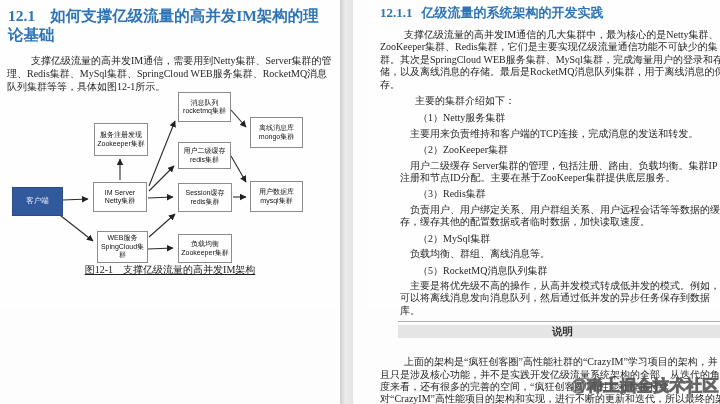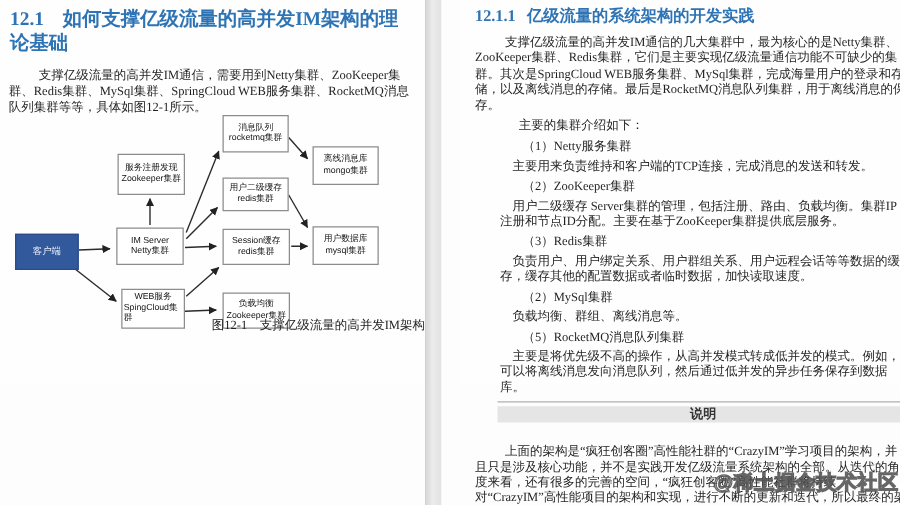--- a/index.html
+++ b/index.html
@@ -33,41 +33,41 @@
   .note-rule { height:0; border-top:1px solid #b0b0b0; margin:3px 0 0 18px; }
   .note-bar  { margin:3px 0 0 18px; background:#e5e5e5; text-align:center;
                font-size:10.5px; font-weight:bold; line-height:13px; color:#333; }
   .note-body { margin-top:18px; text-indent:2.4em; }
 
   .diagram { position:absolute; left:0; top:90px; width:340px; height:200px;
              font-family:"Liberation Sans","DejaVu Sans",sans-serif; }
   .diagram svg { position:absolute; left:0; top:0; }
   .dbox { position:absolute; border:1px solid #8c8c8c; background:#fff; box-sizing:border-box;
           display:flex; flex-direction:column; align-items:center; justify-content:center;
-          font-size:7px; line-height:8.5px; color:#111; padding:1px; }
+          text-align:center; font-size:7px; line-height:8.5px; color:#111; padding:1px; }
   .dbox span { display:block; }
   .dbox-client { background:#32599c; border-color:#2b4c87; color:#e9effb; font-size:7.5px; }
-  .fig-caption { position:absolute; top:163px; left:0; width:340px; text-align:right;
+  .fig-caption { position:absolute; top:173px; left:0; width:340px; text-align:center;
                  font-size:10px; color:#222;
-                 font-family:"Liberation Serif","DejaVu Serif",serif; }
+                 font-family:"Liberation Serif","DejaVu Serif",serif;text-decoration:underline; }
 
   .watermark { position:absolute; right:1px; bottom:7px; white-space:nowrap;
                font-family:"Liberation Sans","DejaVu Sans",sans-serif;
                font-size:16px; font-weight:bold; letter-spacing:0.5px;
                color:rgba(255,255,255,0.18);
                -webkit-text-stroke:1px rgba(75,75,75,0.85); }
 </style>
 </head>
 <body>
 
 <div class="screen">
 
   <div class="page page-left">
     <h2 class="sec"><span class="sec-num-l">12.1</span><span>如何支撑亿级流量的高并发IM架构的理论基础</span></h2>
-    <p class="intro">支撑亿级流量的高并发IM通信，需要用到Netty集群、ZooKeeper集群、Redis集群、MySql集群、SpringCloud WEB服务集群、RocketMQ消息队列集群等等，具体如图12-1所示。</p>
+    <p class="intro">支撑亿级流量的高并发IM通信，需要用到Netty集群、Server集群的管理、Redis集群、MySql集群、SpringCloud WEB服务集群、RocketMQ消息队列集群等等，具体如图12-1所示。</p>
 
     <div class="diagram">
       <svg width="340" height="200" viewBox="0 0 340 200">
         <defs>
           <marker id="ah" markerWidth="8" markerHeight="8" refX="5.5" refY="3" orient="auto">
             <path d="M0,0 L6,3 L0,6 z" fill="#222"></path>
           </marker>
         </defs>
         <g stroke="#2a2a2a" stroke-width="1.1" fill="none">
           <line x1="63" y1="110" x2="88" y2="109" marker-end="url(#ah)"></line>

